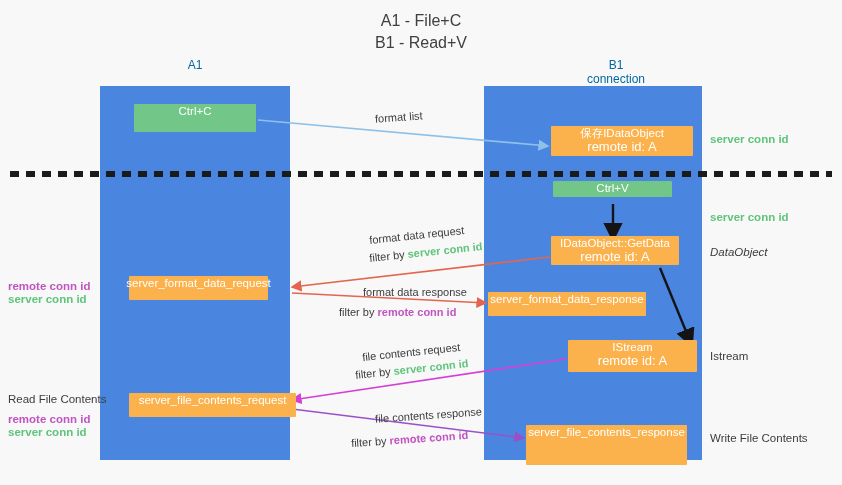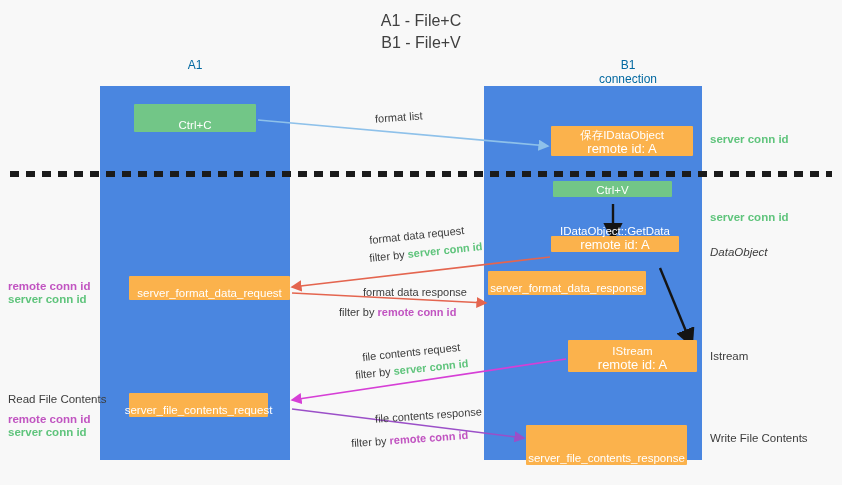--- a/index.html
+++ b/index.html
@@ -26,21 +26,21 @@
   }
   .lane-head .l1{display:block;}
   .lane-head .l2{display:block;}
 
   
   .lane{position:absolute;background:#4a86e0;}
 
   
   .box{
     position:absolute;box-sizing:border-box;
-    display:flex;flex-direction:column;align-items:center;justify-content:flex-end;
+    display:flex;flex-direction:column;align-items:center;justify-content:flex-start;
     color:#ffffff;font-size:11.5px;line-height:14px;text-align:center;
     border-radius:1px;
   }
   .box .l2{font-size:13px;}
   .green{background:#72c687;}
   .orange{background:#fbb24c;}
 
   
   .lbl{position:absolute;font-size:11.5px;line-height:15px;white-space:nowrap;}
   .lbl.green-t{color:#5fc47c;font-weight:bold;}
@@ -60,27 +60,27 @@
 
   svg.wires{position:absolute;left:0;top:0;width:842px;height:485px;pointer-events:none;}
 </style>
 </head>
 <body>
 
 <div id="canvas">
 
   <div class="title">
     <div>A1 - File+C</div>
-    <div>B1 - File+V</div>
+    <div>B1 - Read+V</div>
   </div>
 
   <div class="lane-head" style="left:95px;top:58px;">
     <span class="l1">A1</span>
   </div>
-  <div class="lane-head" style="left:528px;top:58px;text-align:center;">
+  <div class="lane-head" style="left:516px;top:58px;text-align:center;">
     <span class="l1">B1</span>
     <span class="l2">connection</span>
   </div>
 
   <div class="lane" style="left:100px;top:86px;width:190px;height:374px;"></div>
   <div class="lane" style="left:484px;top:86px;width:218px;height:374px;"></div>
 
   <svg class="wires" viewBox="0 0 842 485">
     <defs>
       <marker id="ah-blue" markerWidth="7" markerHeight="7" refX="6" refY="3.5" orient="auto">
@@ -123,39 +123,39 @@
 
   <div class="box orange" style="left:551px;top:126px;width:142px;height:30px;">
     <span>保存IDataObject</span>
     <span class="l2">remote id: A</span>
   </div>
 
   <div class="box green" style="left:553px;top:181px;width:119px;height:16px;">
     <span>Ctrl+V</span>
   </div>
 
-  <div class="box orange" style="left:551px;top:236px;width:128px;height:16px;">
+  <div class="box orange" style="left:551px;top:236px;width:128px;height:29px;">
     <span>IDataObject::GetData</span>
     <span class="l2">remote id: A</span>
   </div>
 
-  <div class="box orange" style="left:129px;top:276px;width:161px;height:24px;">
+  <div class="box orange" style="left:129px;top:276px;width:139px;height:24px;">
     <span>server_format_data_request</span>
   </div>
 
-  <div class="box orange" style="left:488px;top:271px;width:158px;height:24px;">
+  <div class="box orange" style="left:488px;top:292px;width:158px;height:24px;">
     <span>server_format_data_response</span>
   </div>
 
   <div class="box orange" style="left:568px;top:340px;width:129px;height:32px;">
     <span>IStream</span>
     <span class="l2">remote id: A</span>
   </div>
 
-  <div class="box orange" style="left:129px;top:393px;width:139px;height:24px;">
+  <div class="box orange" style="left:129px;top:393px;width:167px;height:24px;">
     <span>server_file_contents_request</span>
   </div>
 
   <div class="box orange" style="left:526px;top:425px;width:161px;height:40px;">
     <span>server_file_contents_response</span>
   </div>
 
   <div class="lbl green-t" style="left:710px;top:132px;">server conn id</div>
   <div class="lbl green-t" style="left:710px;top:210px;">server conn id</div>
   <div class="lbl dark" style="left:710px;top:245px;font-style:italic;">DataObject</div>

